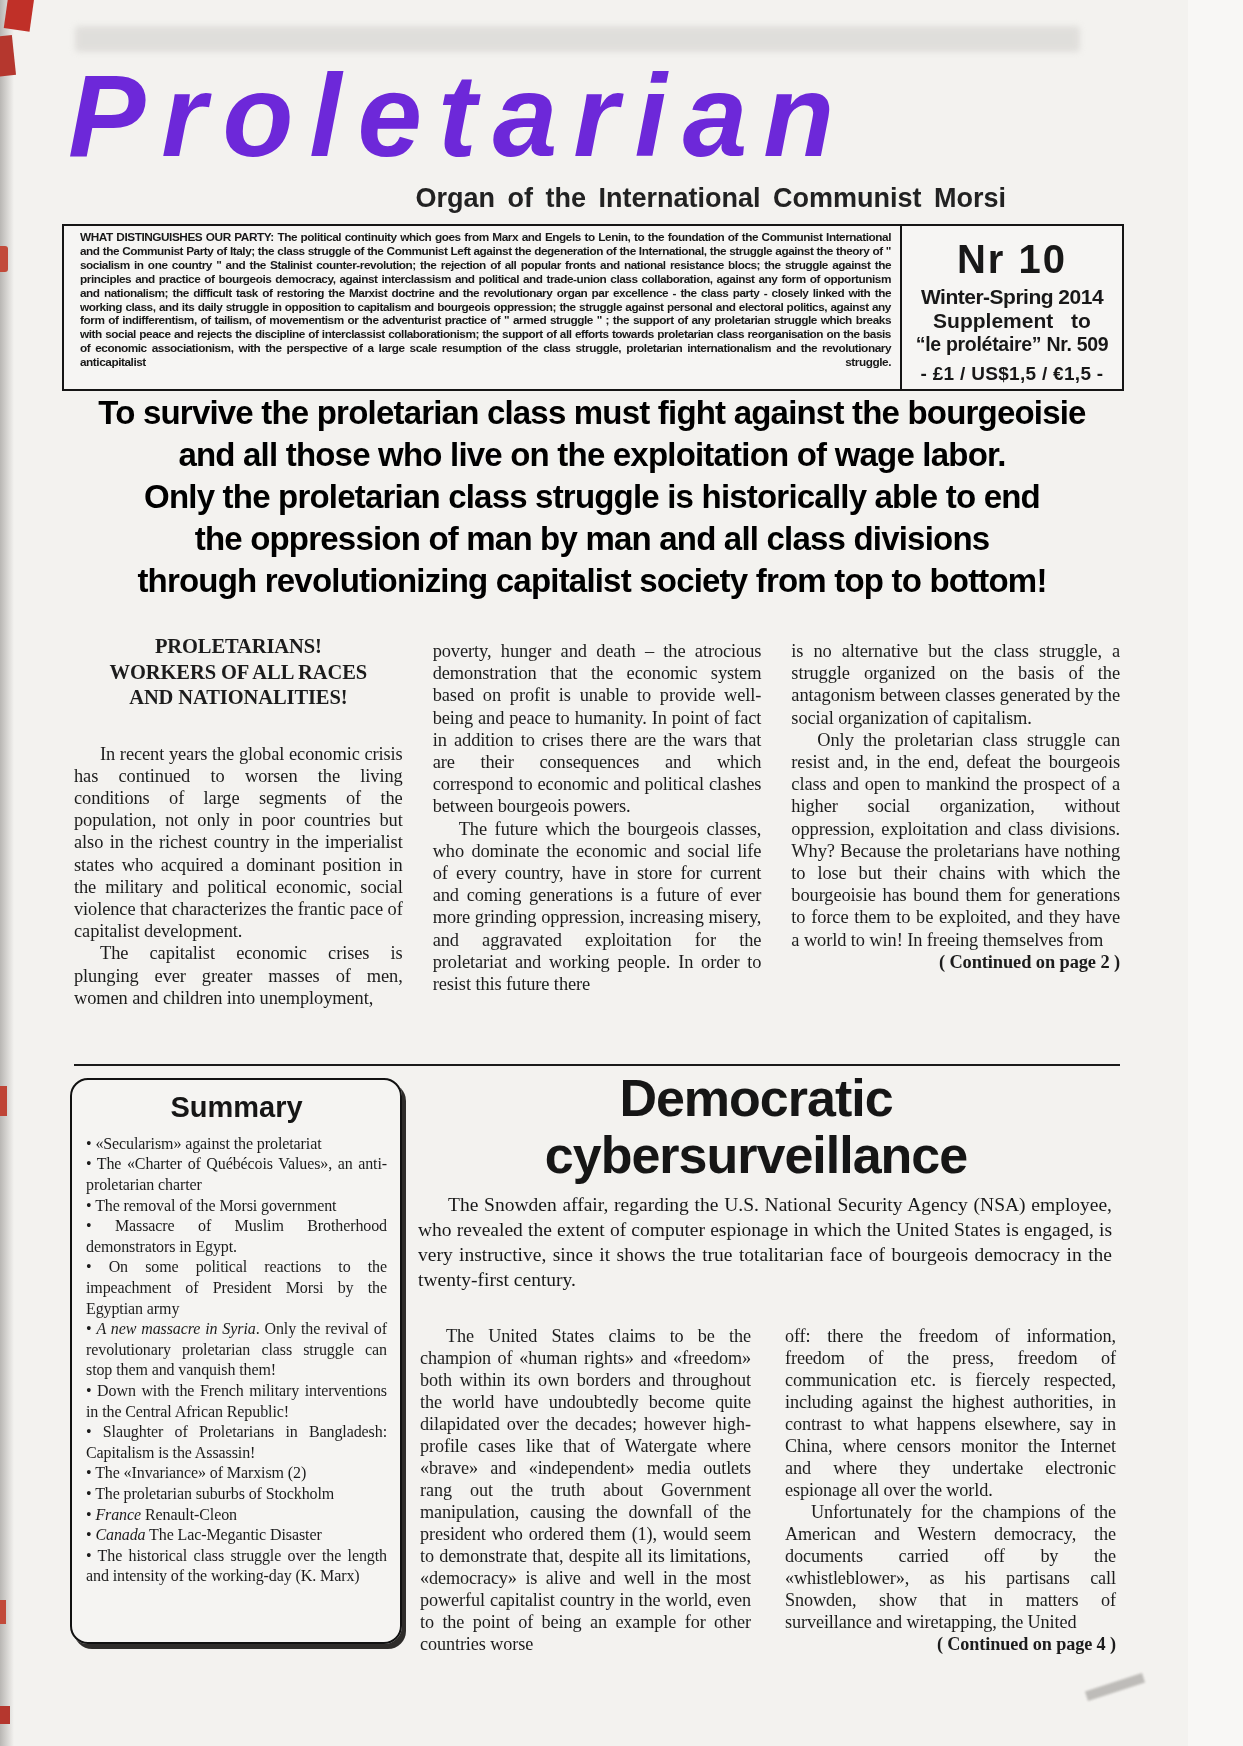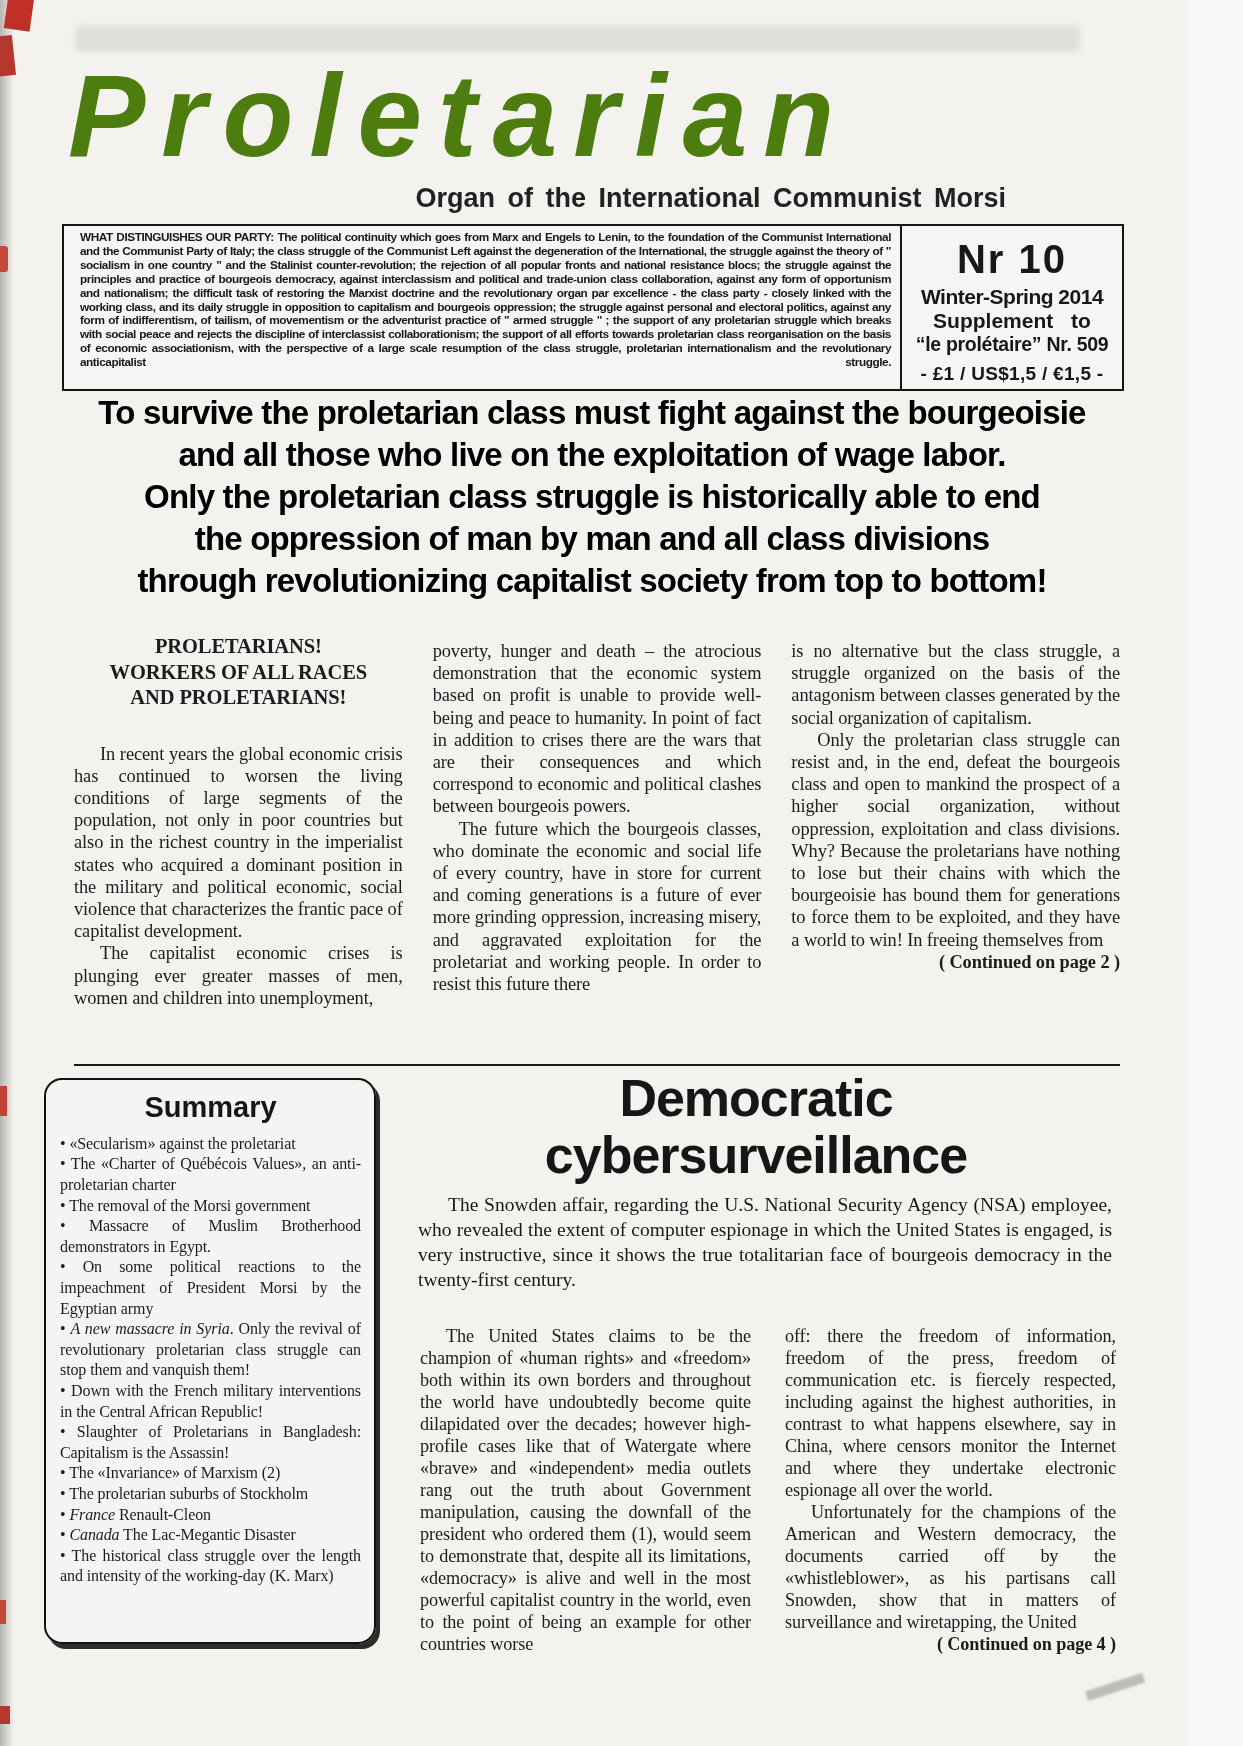--- a/index.html
+++ b/index.html
@@ -14,21 +14,21 @@
   .art-red1{left:6px;top:-4px;width:26px;height:34px;background:#c03028;transform:rotate(8deg);}
   .art-red2{left:-6px;top:36px;width:20px;height:40px;background:#b5372e;transform:rotate(-6deg);}
   .art-red3{left:-4px;top:246px;width:12px;height:26px;background:#c24a3a;border-radius:3px;}
   .art-red4{left:-3px;top:1086px;width:10px;height:30px;background:#bf4436;}
   .art-red5{left:-4px;top:1600px;width:10px;height:24px;background:#c24a3a;}
   .art-red6{left:-2px;top:1706px;width:12px;height:18px;background:#b5372e;}
   .smudge-br{left:1085px;top:1682px;width:60px;height:10px;background:#8b8884;opacity:.5;transform:rotate(-18deg);filter:blur(1px);}
   
   .masthead{position:absolute;left:68px;top:56px;width:938px;}
   .masthead h1{margin:0;font:italic 700 116px/1.05 "Liberation Sans",sans-serif;
-    letter-spacing:16px;color:#4d7c0f;white-space:nowrap;}
+    letter-spacing:16px;color:#6d28d9;white-space:nowrap;}
   .masthead-sub{margin-top:6px;text-align:right;font:700 27px/1.1 "Liberation Sans",sans-serif;
     color:#222;word-spacing:5px;}
   
   .top-boxes{position:absolute;left:62px;top:224px;width:1058px;min-height:148px;display:flex;
     border:2.5px solid #151515;background:rgba(255,255,255,.25);}
   .info-box{flex:1;padding:5px 9px 4px 16px;font:700 11.8px/13.9px "Liberation Sans",sans-serif;
     letter-spacing:-0.45px;text-align:justify;text-align-last:justify;color:#181818;}
   .issue-box{width:212px;border-left:2.5px solid #151515;text-align:center;
     font-family:"Liberation Sans",sans-serif;padding:12px 4px 4px;color:#181818;}
   .issue-nr{font-size:40px;font-weight:700;letter-spacing:2px;line-height:1.05;}
@@ -43,21 +43,21 @@
   .lead-cols{position:absolute;left:74px;top:578px;width:1046px;display:flex;gap:30px;}
   .col{flex:1;font-size:18.4px;line-height:22.2px;text-align:justify;letter-spacing:-0.1px;}
   .col p{margin:0;}
   .ind{text-indent:26px;}
   .pad-top{padding-top:62px;}
   .lead-head{margin:56px 0 32px;text-align:center;font-weight:700;font-size:20.5px;line-height:25.5px;}
   .continued{margin-top:18px;text-align:right;font-weight:700;}
   
   .rule{position:absolute;left:74px;top:1064px;width:1046px;height:2px;background:#1a1a1a;}
   
-  .summary-box{position:absolute;left:44px;top:1078px;width:332px;height:566px;box-sizing:border-box;
+  .summary-box{position:absolute;left:70px;top:1078px;width:332px;height:566px;box-sizing:border-box;
     border:2.5px solid #111;border-radius:18px;box-shadow:4px 5px 0 0 #2e2c2a;
     padding:10px 13px 8px 14px;background:rgba(255,255,255,.2);}
   .summary-box h3{margin:2px 0 10px;text-align:center;font:700 29px/1.1 "Liberation Sans",sans-serif;color:#161616;}
   .s-item{font-size:16px;line-height:20.6px;text-align:justify;letter-spacing:-0.1px;}
   .s-item::before{content:"• ";}
   .s-item .lead-i{font-style:italic;}
   
   .cyber-title{position:absolute;left:400px;top:1070px;width:712px;margin:0;text-align:center;
     font:700 52px/57px "Liberation Sans",sans-serif;color:#161616;letter-spacing:-1px;}
   .cyber-intro{position:absolute;left:418px;top:1192px;width:694px;margin:0;
@@ -104,21 +104,21 @@
     <div>Only the proletarian class struggle is historically able to end</div>
     <div>the oppression of man by man and all class divisions</div>
     <div>through revolutionizing capitalist society from top to bottom!</div>
   </div>
 
   <section class="lead-cols">
     <div class="col">
       <h2 class="lead-head">
         <div>PROLETARIANS!</div>
         <div>WORKERS OF ALL RACES</div>
-        <div>AND PROLETARIANS!</div>
+        <div>AND NATIONALITIES!</div>
       </h2>
       <p class="ind">In recent years the global economic crisis has continued to worsen the living conditions of large segments of the population, not only in poor countries but also in the richest country in the imperialist states who acquired a dominant position in the military and political economic, social violence that characterizes the frantic pace of capitalist development.</p>
       <p class="ind">The capitalist economic crises is plunging ever greater masses of men, women and children into unemployment,</p>
     </div>
     <div class="col pad-top">
       <p>poverty, hunger and death – the atrocious demonstration that the economic system based on profit is unable to provide well-being and peace to humanity. In point of fact in addition to crises there are the wars that are their consequences and which correspond to economic and political clashes between bourgeois powers.</p>
       <p class="ind">The future which the bourgeois classes, who dominate the economic and social life of every country, have in store for current and coming generations is a future of ever more grinding oppression, increasing misery, and aggravated exploitation for the proletariat and working people. In order to resist this future there</p>
     </div>
     <div class="col pad-top">
       <p>is no alternative but the class struggle, a struggle organized on the basis of the antagonism between classes generated by the social organization of capitalism.</p>

